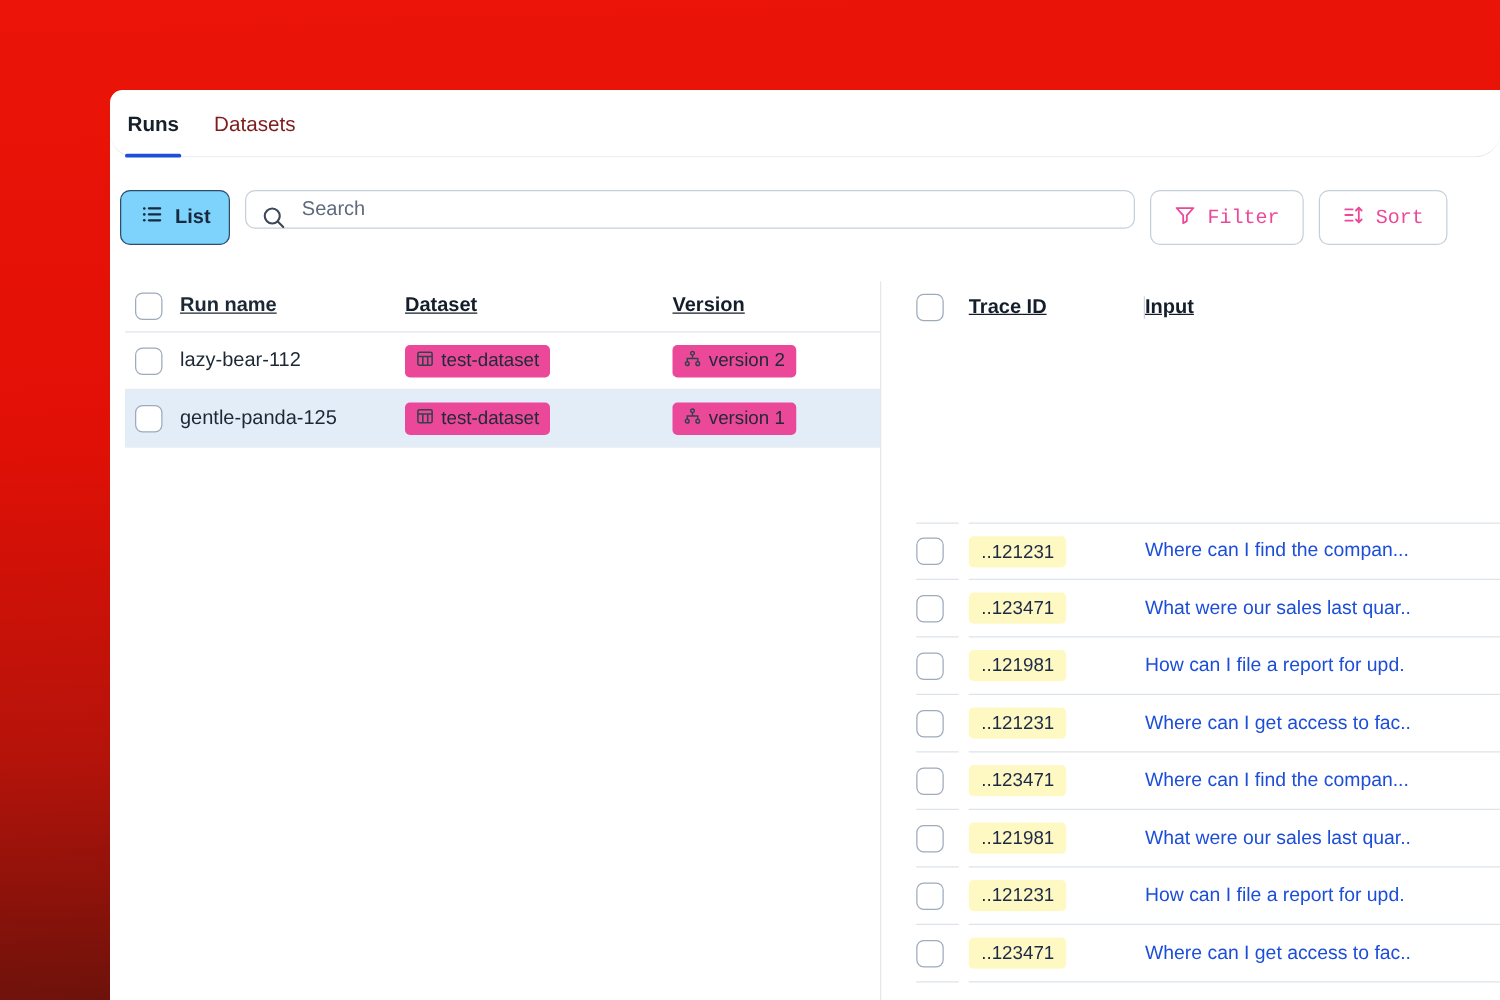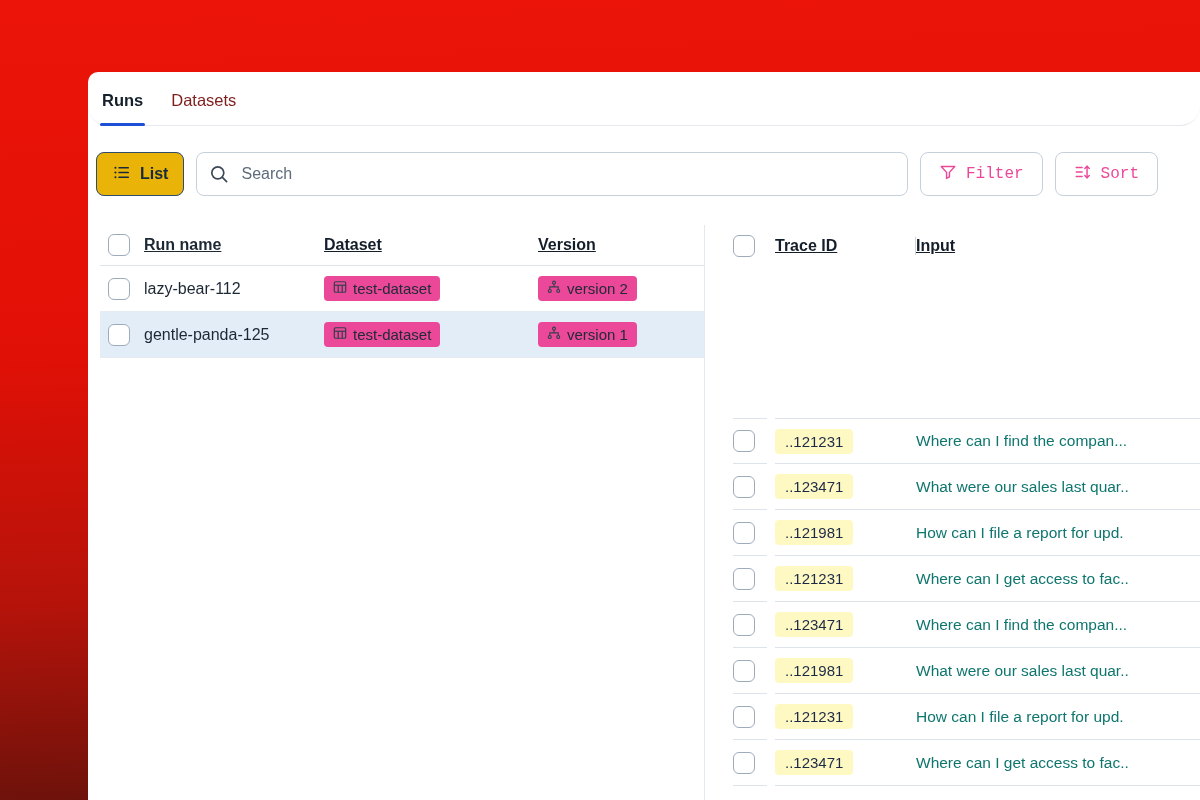--- a/index.html
+++ b/index.html
@@ -12,24 +12,24 @@
   
   .tabs { display:flex; gap:24px; padding-left:12px; border-bottom:1px solid #e6eaef; height:54px; align-items:flex-end; flex:0 0 auto;border-radius:20px; }
   .tab { font-size:16.5px; padding:0 2px 15px; color:#7f1d1d; cursor:pointer; position:relative; font-weight:500; }
   .tab.active { color:#16202c; font-weight:700; }
   .tab.active::after { content:""; position:absolute; left:0; right:0; bottom:-1px; height:3px; background:#1d4fd7; border-radius:2px; }
 
   
   .toolbar { display:flex; align-items:center; margin-top:26px; padding:0 42px 0 8px; gap:12px; height:44px; flex:0 0 auto; }
   .view-toggle { display:flex; align-items:stretch; border:1px solid #c6d0da; border-radius:8px; height:44px; background:#fff; flex:0 0 auto; }
   .seg { display:flex; align-items:center; gap:9px; font-size:16px; cursor:pointer; }
-  .seg-list { margin:-1px; border:1.5px solid #2e4d6d; background:#eab308; border-radius:8px; padding:0 15px; color:#17293c; font-weight:600; z-index:1; }
+  .seg-list { margin:-1px; border:1.5px solid #2e4d6d; background:#7dd3fc; border-radius:8px; padding:0 15px; color:#17293c; font-weight:600; z-index:1; }
   .seg-compare { padding:0 18px; color:#1b2633; font-weight:500; }
   .search-box { flex:1; position:relative; height:44px; }
-  .search-box input { width:100%; height:44px; border:1px solid #c6d0da; border-radius:8px; padding:0 14px 0 44px;
+  .search-box input { width:100%; height:31px; border:1px solid #c6d0da; border-radius:8px; padding:0 14px 0 44px;
                       font-size:16px; font-family:inherit; color:#1b2633; outline:none; background:#fff; }
   .search-box input::placeholder { color:#5d6b7a; }
   .search-icon { position:absolute; left:13px; top:12px; width:20px; height:20px; color:#3c4856; }
   .tool-btn { display:flex; align-items:center; gap:9px; height:44px; padding:0 18px; border:1px solid #c6d0da;
               border-radius:8px; background:#fff; font-size:16px; color:#ec4899; font-weight:500; cursor:pointer; flex:0 0 auto; font-family:Liberation Mono, monospace; }
 
   
   .content { display:flex; flex:1; margin-top:29px; min-height:0; }
   .left-pane { width:617px; flex:0 0 617px; border-right:1px solid #e3e8ee; padding-left:12px; }
   .lp-header { display:flex; align-items:center; height:41px; border-bottom:1px solid #dfe5ec; }
@@ -51,21 +51,21 @@
   .col-cb { width:34px; flex:0 0 34px; margin-right:8px; display:flex; align-items:center; }
   .col-trace { width:141px; flex:0 0 141px; display:flex; align-items:center; height:100%; }
   .col-input { flex:1; min-width:0; display:flex; align-items:center; height:100%; }
   .rp-header .col-trace { justify-content:space-between; }
   .hsep { width:1px; height:18px; background:#cdd6df; }
   .trace-rows { margin-top:152px; }
   .trace-row { display:flex; align-items:center; height:46px; cursor:pointer; }
   .trace-row .tc { height:100%; display:flex; align-items:center; border-bottom:1px solid #dde3ea; }
   .trace-row:first-child .tc { border-top:1px solid #dde3ea; }
   .badge { background:#fef9c3; color:#1d2a47; border-radius:4px; padding:4px 10px; font-size:15px; white-space:nowrap; }
-  .input-link { color:#0f766e; font-size:15.5px; white-space:nowrap; overflow:hidden; display:block; width:100%; cursor:pointer; }
+  .input-link { color:#1d4ed8; font-size:15.5px; white-space:nowrap; overflow:hidden; display:block; width:100%; cursor:pointer; }
 </style>
 </head>
 <body>
 
 <div class="bg"></div>
 
 <div class="panel">
 
   <div class="tabs">
     <div class="tab active">Runs</div>

